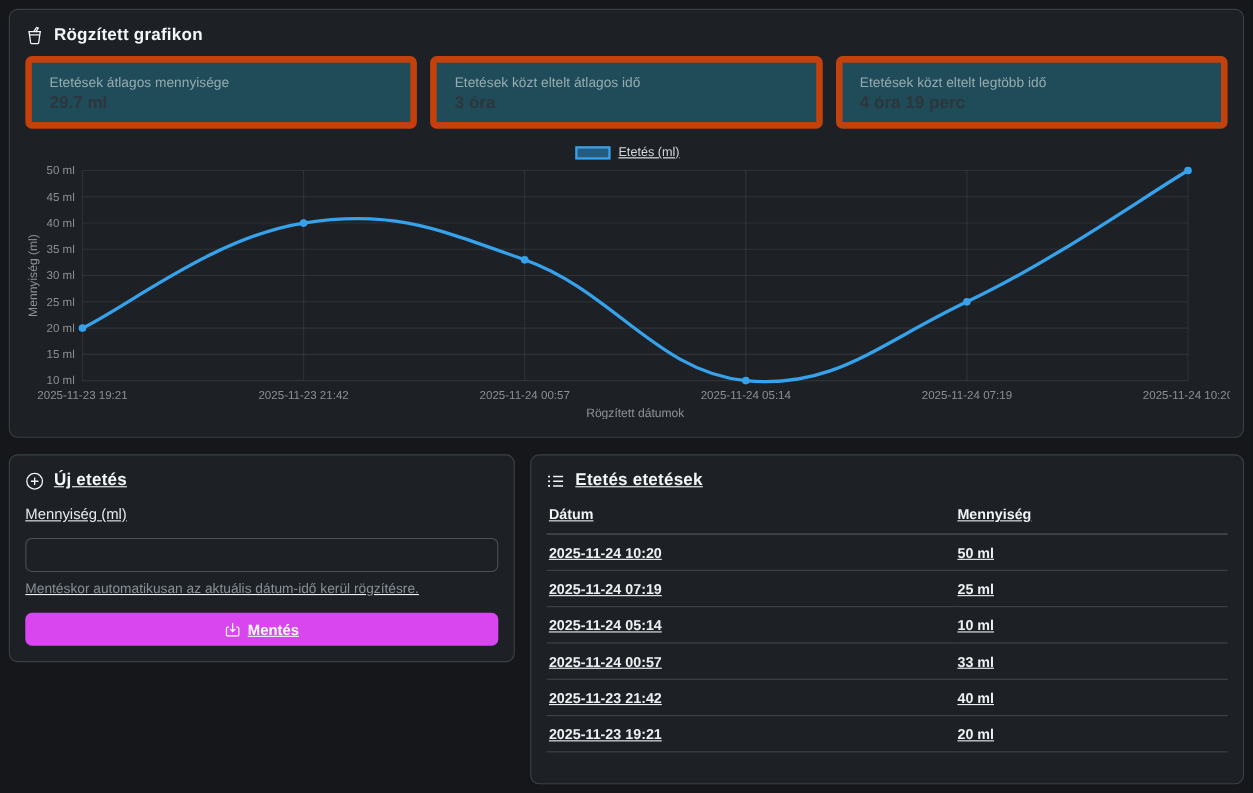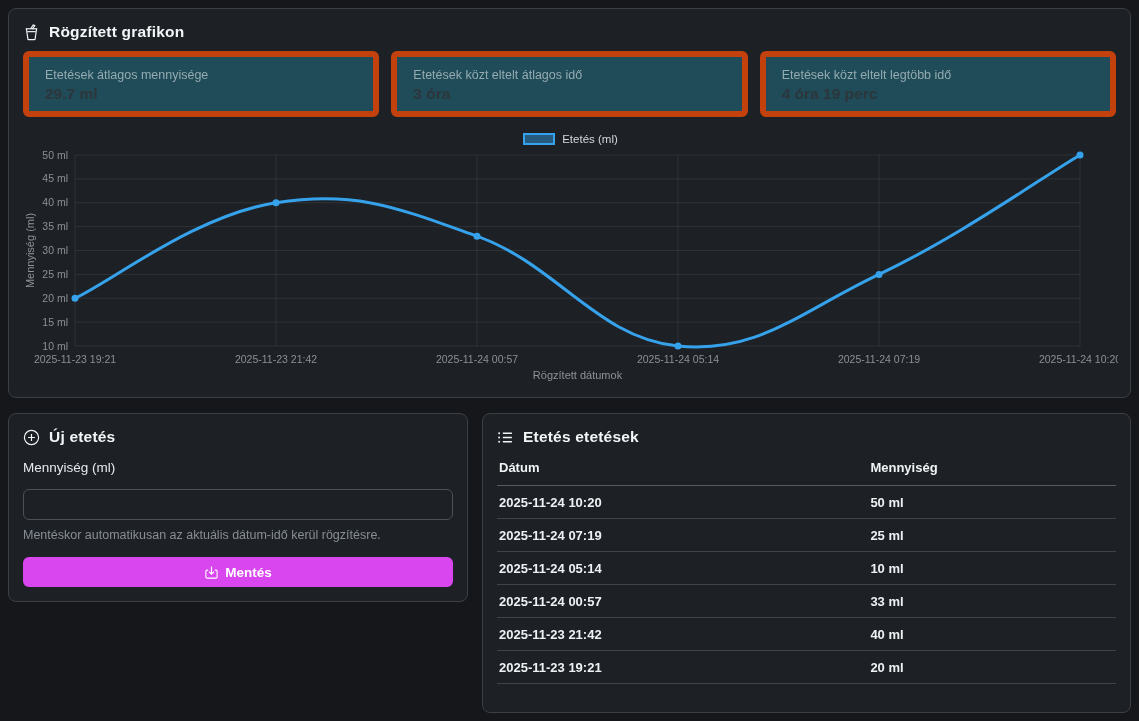--- a/index.html
+++ b/index.html
@@ -38,36 +38,36 @@
     flex: 1;
     height: 66px;
     background: #1f4c58;
     border: 6px solid #c2410c;
     border-radius: 6px;
     padding: 11px 16px 10px 16px;
   }
   .stat-label { font-size: 12.5px; color: #95abb1; margin-bottom: 3px; }
   .stat-value { font-size: 15.5px; font-weight: bold; color: #2c363c; }
 
-  .chart-wrap { width: 1095px; height: 250px; position: relative; }
+  .chart-wrap { width: 1095px; height: 250px; position: relative; text-decoration: underline; }
   .chart-legend {
     display: flex; align-items: center; justify-content: center;
     gap: 7px; height: 16px; margin-bottom: 4px; cursor: pointer;
   }
   .legend-swatch {
     width: 32px; height: 12px;
     background: rgba(54,162,235,0.45);
     border: 2px solid #36a2eb;
   }
   .legend-label { font-size: 11.5px; color: #d4d8db; }
   .chart-svg-holder { width: 1095px; height: 230px; }
   svg text { font-family: "Liberation Sans", "DejaVu Sans", sans-serif; }
 
   
-  .bottom-row { display: flex; gap: 14px; margin-top: 15px; align-items: flex-start; }
+  .bottom-row { display: flex; gap: 14px; margin-top: 15px; align-items: flex-start; text-decoration: underline; }
   #new-feeding-card { width: 460px; }
   #last-feedings-card { flex: 1; height: 300px; }
 
   .form-label { font-size: 13.5px; color: #e6e9ec; margin: 14px 0 14px 0; }
   .amount-input {
     width: 100%; height: 31px;
     background: #1d2125;
     border: 1px solid #4a5158;
     border-radius: 6px;
     color: #eef1f3;

